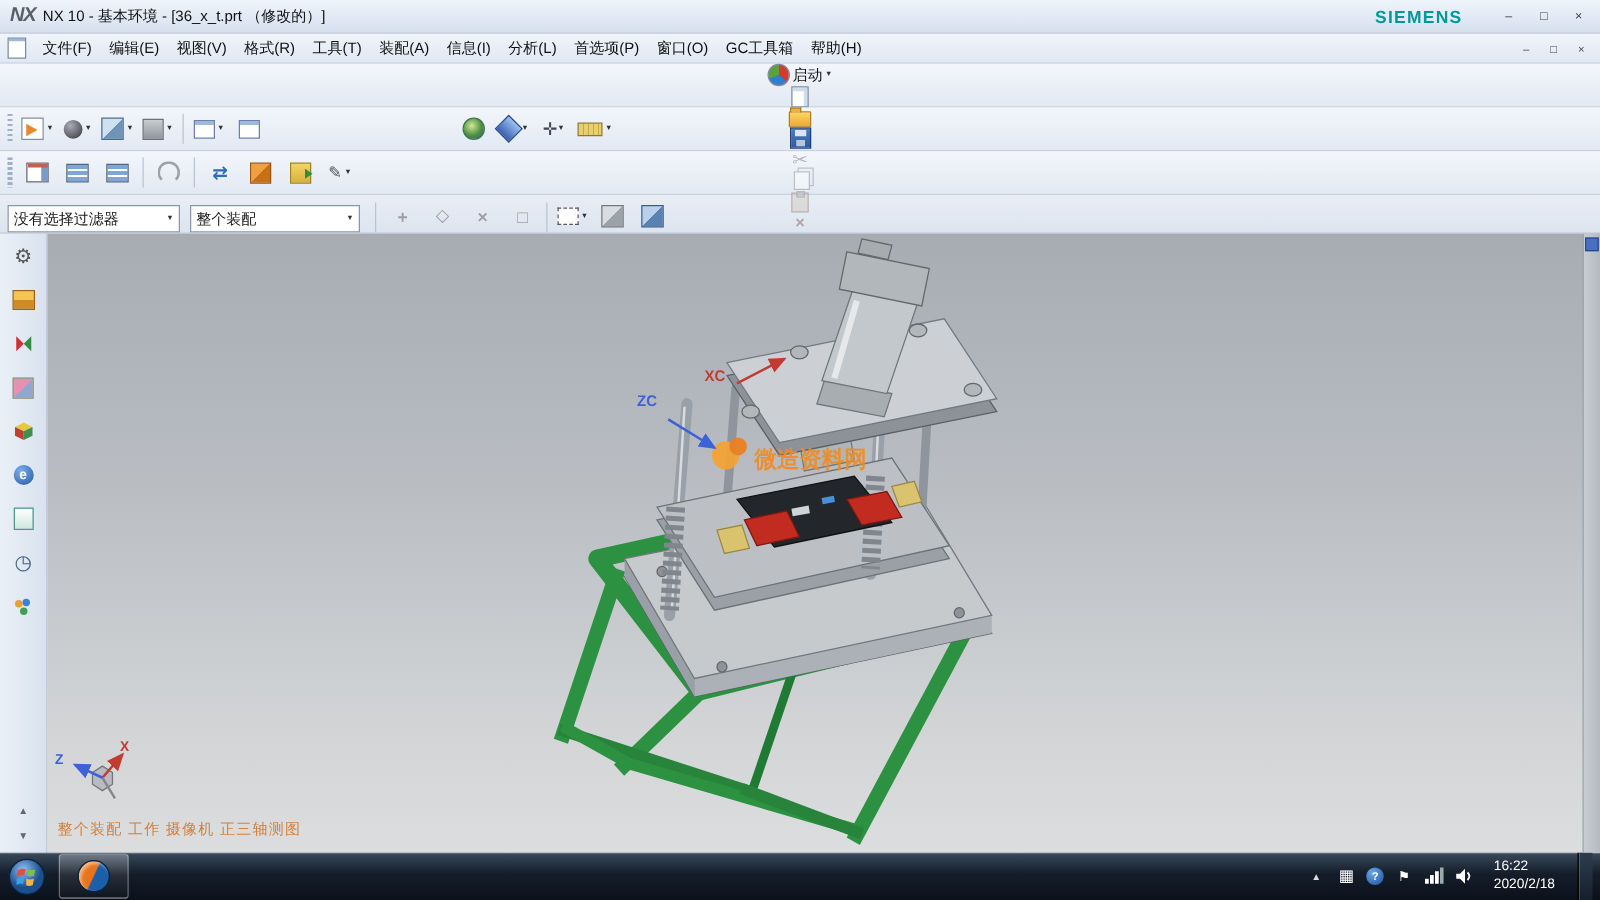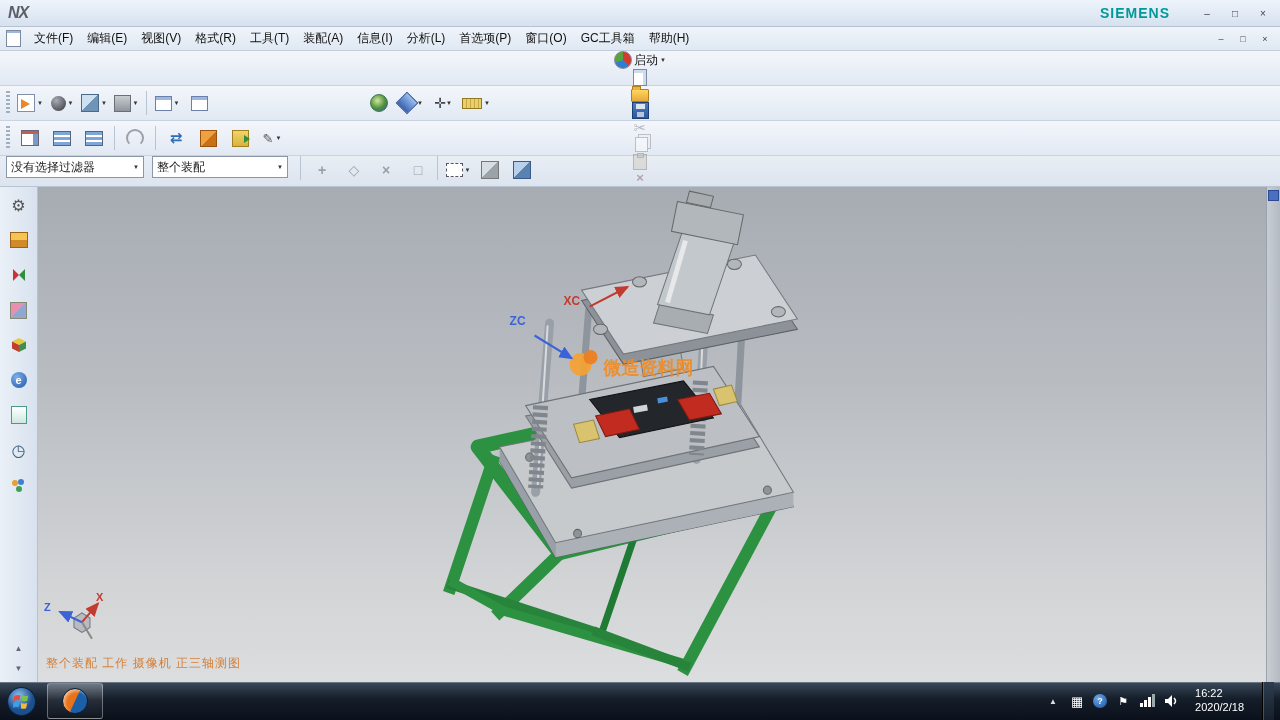--- a/index.html
+++ b/index.html
@@ -95,21 +95,21 @@
   .ylw{width:15px;height:15px;background:linear-gradient(#f2d468,#d9b23c);border:1px solid #a08020;position:relative;}
   .ylw::after{content:"";position:absolute;right:-2px;top:4px;border-left:6px solid #2f8f3f;
     border-top:4px solid transparent;border-bottom:4px solid transparent;}
   .pencil{color:#555;font-size:13px;}
   .dash-rect{width:15px;height:12px;border:1px dashed #556;background:#fff;}
   .cube-gray{width:16px;height:16px;background:linear-gradient(135deg,#d8dde2 50%,#9aa2aa 50%);border:1px solid #777;}
   .cube-blue{width:16px;height:16px;background:linear-gradient(135deg,#b8d0ec 50%,#5a82b0 50%);border:1px solid #3a5a88;}
 
   
   #filterbar{height:30px;background:linear-gradient(#e9eef5,#dce4ef);border-bottom:1px solid #b9c4d2;
-    display:flex;align-items:flex-start;padding:0 6px;flex:0 0 auto;}
+    display:flex;align-items:flex-end;padding:0 6px;flex:0 0 auto;}
   .combo{height:20px;background:#fff;border:1px solid #8a97a8;display:flex;align-items:center;
     justify-content:space-between;font-size:12px;padding:0 4px;margin-right:8px;}
   .combo .dd{margin-left:6px;}
 
   
   #main{flex:1;display:flex;min-height:0;}
   #sidebar{width:37px;background:linear-gradient(90deg,#eaf0f7,#d8e2ee);border-right:1px solid #b6c2d2;
     display:flex;flex-direction:column;align-items:center;padding:8px 0 4px;gap:15px;flex:0 0 auto;}
   .sitem{width:22px;height:20px;display:flex;align-items:center;justify-content:center;border-radius:2px;}
   .si-gear{font-size:16px;color:#555;}
@@ -156,20 +156,21 @@
   .showdesk{width:11px;height:38px;margin-left:2px;border-left:1px solid #000;
     background:linear-gradient(#2e3d4e,#161f2c);box-shadow:inset 1px 0 0 rgba(255,255,255,.2);}
 </style>
 </head>
 <body>
 
 <div id="app">
 
   <div id="titlebar">
     <span class="nx-logo">NX</span>
+    <span class="title-text">NX 10 - 基本环境 - [36_x_t.prt （修改的）]</span>
     <span class="tb-spacer"></span>
     <span class="siemens">SIEMENS</span>
     <span class="wbtn">–</span>
     <span class="wbtn">□</span>
     <span class="wbtn">×</span>
   </div>
 
   <div id="menubar">
     <span class="menu-doc"></span>
     <span class="mitem">文件(F)</span>

